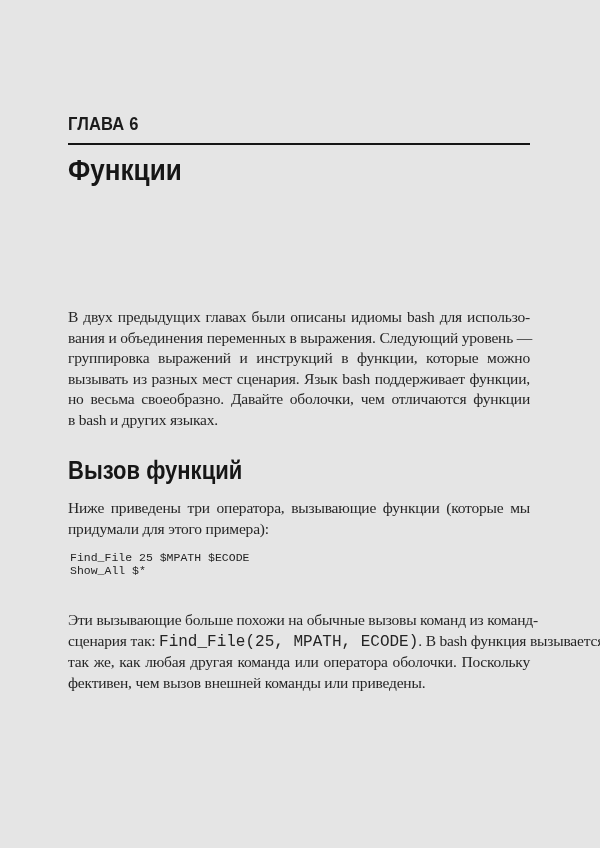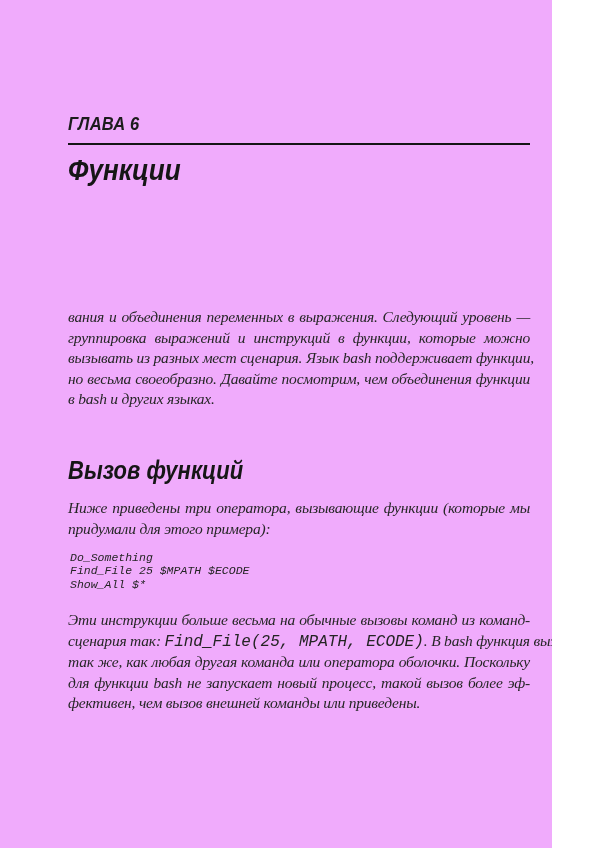--- a/index.html
+++ b/index.html
@@ -2,26 +2,25 @@
 <html><head>
 <meta charset="utf-8">
 <style>
   html, body {
     margin: 0;
     padding: 0;
     background: #ffffff;
   }
   .page {
     position: relative;
-    width: 552px;
+    width: 600px;
     height: 848px;
-    background: #f0abfc;
+    background: #e5e5e5;
     overflow: hidden;
     font-family: "Liberation Serif", serif;
-    font-style: italic;
   }
   .kicker {
     position: absolute;
     left: 68px;
     top: 112px;
     width: 462px;
     font-family: "Liberation Sans", sans-serif;
     font-size: 19px;
     font-weight: 700;
     line-height: 24px;
@@ -114,37 +113,37 @@
 
 <div class="page">
 
   <div class="kicker">ГЛАВА 6</div>
 
   <div class="rule"></div>
 
   <h1 class="title">Функции</h1>
 
   <div class="para p-intro">
+      <div class="line"><span>В двух предыдущих главах были описаны идиомы bash для использо-</span></div>
       <div class="line"><span>вания и объединения переменных в выражения. Следующий уровень —</span></div>
       <div class="line"><span>группировка выражений и инструкций в функции, которые можно</span></div>
       <div class="line"><span>вызывать из разных мест сценария. Язык bash поддерживает функции,</span></div>
-      <div class="line"><span>но весьма своеобразно. Давайте посмотрим, чем объединения функции</span></div>
+      <div class="line"><span>но весьма своеобразно. Давайте оболочки, чем отличаются функции</span></div>
       <div class="line last"><span>в bash и других языках.</span></div>
     </div>
 
   <h2 class="section-heading">Вызов функций</h2>
 
   <div class="para p-lead">
       <div class="line"><span>Ниже приведены три оператора, вызывающие функции (которые мы</span></div>
       <div class="line last"><span>придумали для этого примера):</span></div>
     </div>
 
-  <pre class="codeblock"><div class="line"><span>Do_Something</span></div><div class="line"><span>Find_File 25 $MPATH $ECODE</span></div><div class="line last"><span>Show_All $*</span></div></pre>
+  <pre class="codeblock"><div class="line"><span>Find_File 25 $MPATH $ECODE</span></div><div class="line last"><span>Show_All $*</span></div></pre>
 
   <div class="para p-body">
-      <div class="line"><span>Эти инструкции больше весьма на обычные вызовы команд из команд-</span></div>
+      <div class="line"><span>Эти вызывающие больше похожи на обычные вызовы команд из команд-</span></div>
       <div class="line"><span>сценария так: </span><code>Find_File(25, MPATH, ECODE)</code><span>. В bash функция вызывается</span></div>
       <div class="line"><span>так же, как любая другая команда или оператора оболочки. Поскольку</span></div>
-      <div class="line"><span>для функции bash не запускает новый процесс, такой вызов более эф-</span></div>
       <div class="line last"><span>фективен, чем вызов внешней команды или приведены.</span></div>
     </div>
 
 </div>
 
 </body></html>

